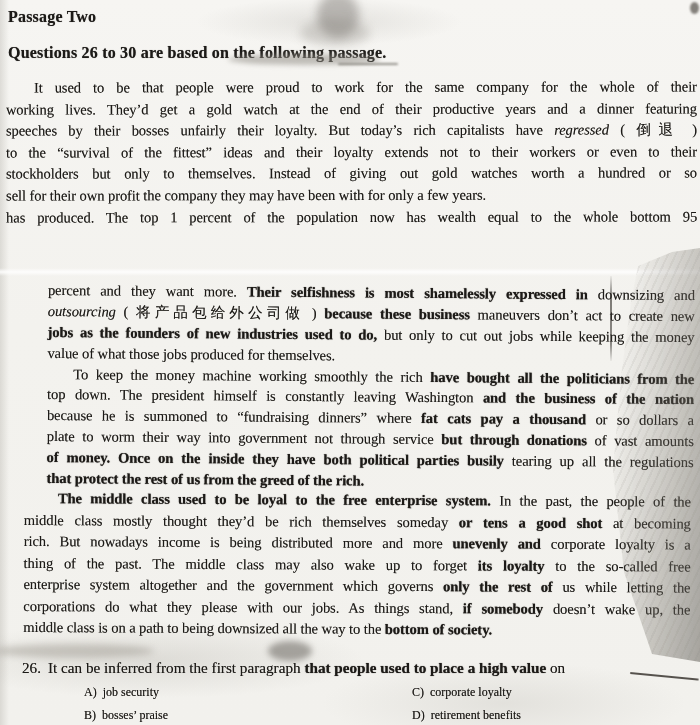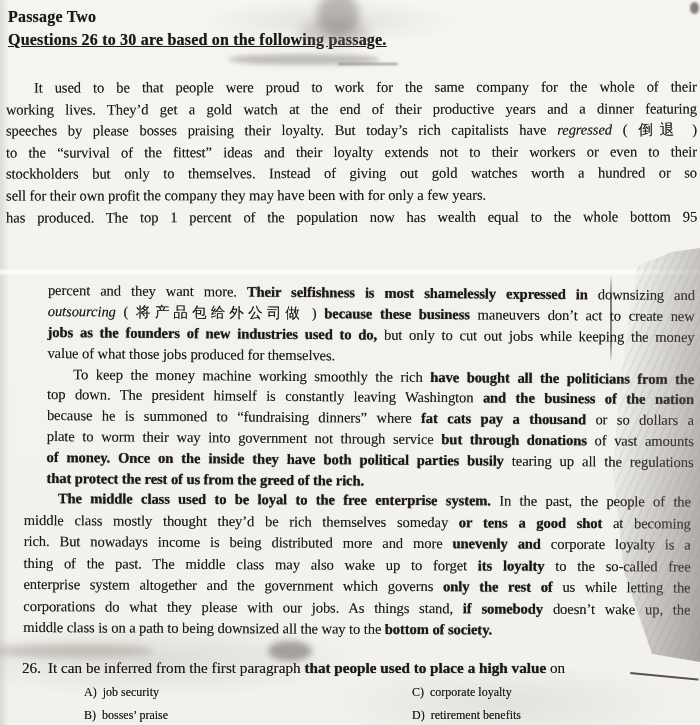--- a/index.html
+++ b/index.html
@@ -18,21 +18,21 @@
       radial-gradient(260px 60px at 72% 97%, rgba(172,169,161,0.22), rgba(172,169,161,0) 70%),
       linear-gradient(#f6f5f2 0%, #f3f2ee 45%, #f2f1ed 100%);
     padding-left: 8px;
   }
   .hdr {
     position:absolute; left:8px; font-weight:bold; font-size:16px;
     letter-spacing:0.2px; white-space:nowrap;
     text-shadow:0 0 0.7px rgba(25,22,18,0.65);
   }
   .hdr.l1 { top:8px; }
-  .hdr.l2 { top:31px;text-decoration:underline; }
+  .hdr.l2 { top:44px; }
 
   .block { position:absolute; font-size:14.6px; letter-spacing:-0.1px;
            text-shadow:0 0 0.55px rgba(28,25,20,0.5); }
   .line { white-space:nowrap; text-align:justify; text-align-last:justify; }
   .line.indent { text-indent:28px; }
   .line.last { text-align-last:left; }
   .seg-b { font-weight:bold; text-shadow:0 0 0.9px rgba(22,19,15,0.8); }
   .seg-i { font-style:italic; }
 
   .block-a { left:6px;  top:77px;  width:691px; transform:rotate(-0.1deg); }
@@ -99,21 +99,21 @@
 
   <div class="smudge s-top"></div>
   <div class="smudge s-top2"></div>
   <div class="smudge s-ghost"></div>
   <div class="smudge s-dash"></div>
   <div class="smudge s-corner"></div>
 
   <div class="block block-a">
       <div class="line indent"><span>It used to be that people were proud to work for the same company for the whole of their</span></div>
       <div class="line"><span>working lives. They’d get a gold watch at the end of their productive years and a dinner featuring</span></div>
-      <div class="line"><span>speeches by please bosses praising their loyalty. But today’s rich capitalists have </span><span class="seg-i">regressed</span><span> ( 倒退 )</span></div>
+      <div class="line"><span>speeches by their bosses unfairly their loyalty. But today’s rich capitalists have </span><span class="seg-i">regressed</span><span> ( 倒退 )</span></div>
       <div class="line"><span>to the “survival of the fittest” ideas and their loyalty extends not to their workers or even to their</span></div>
       <div class="line"><span>stockholders but only to themselves. Instead of giving out gold watches worth a hundred or so</span></div>
       <div class="line last"><span>sell for their own profit the company they may have been with for only a few years.</span></div>
       <div class="line"><span>has produced. The top 1 percent of the population now has wealth equal to the whole bottom 95</span></div>
     </div>
 
   <div class="seam"></div>
 
   <div class="block block-b">
       <div class="line"><span>percent and they want more. </span><span class="seg-b">Their selfishness is most shamelessly expressed in</span><span> downsizing and</span></div>

